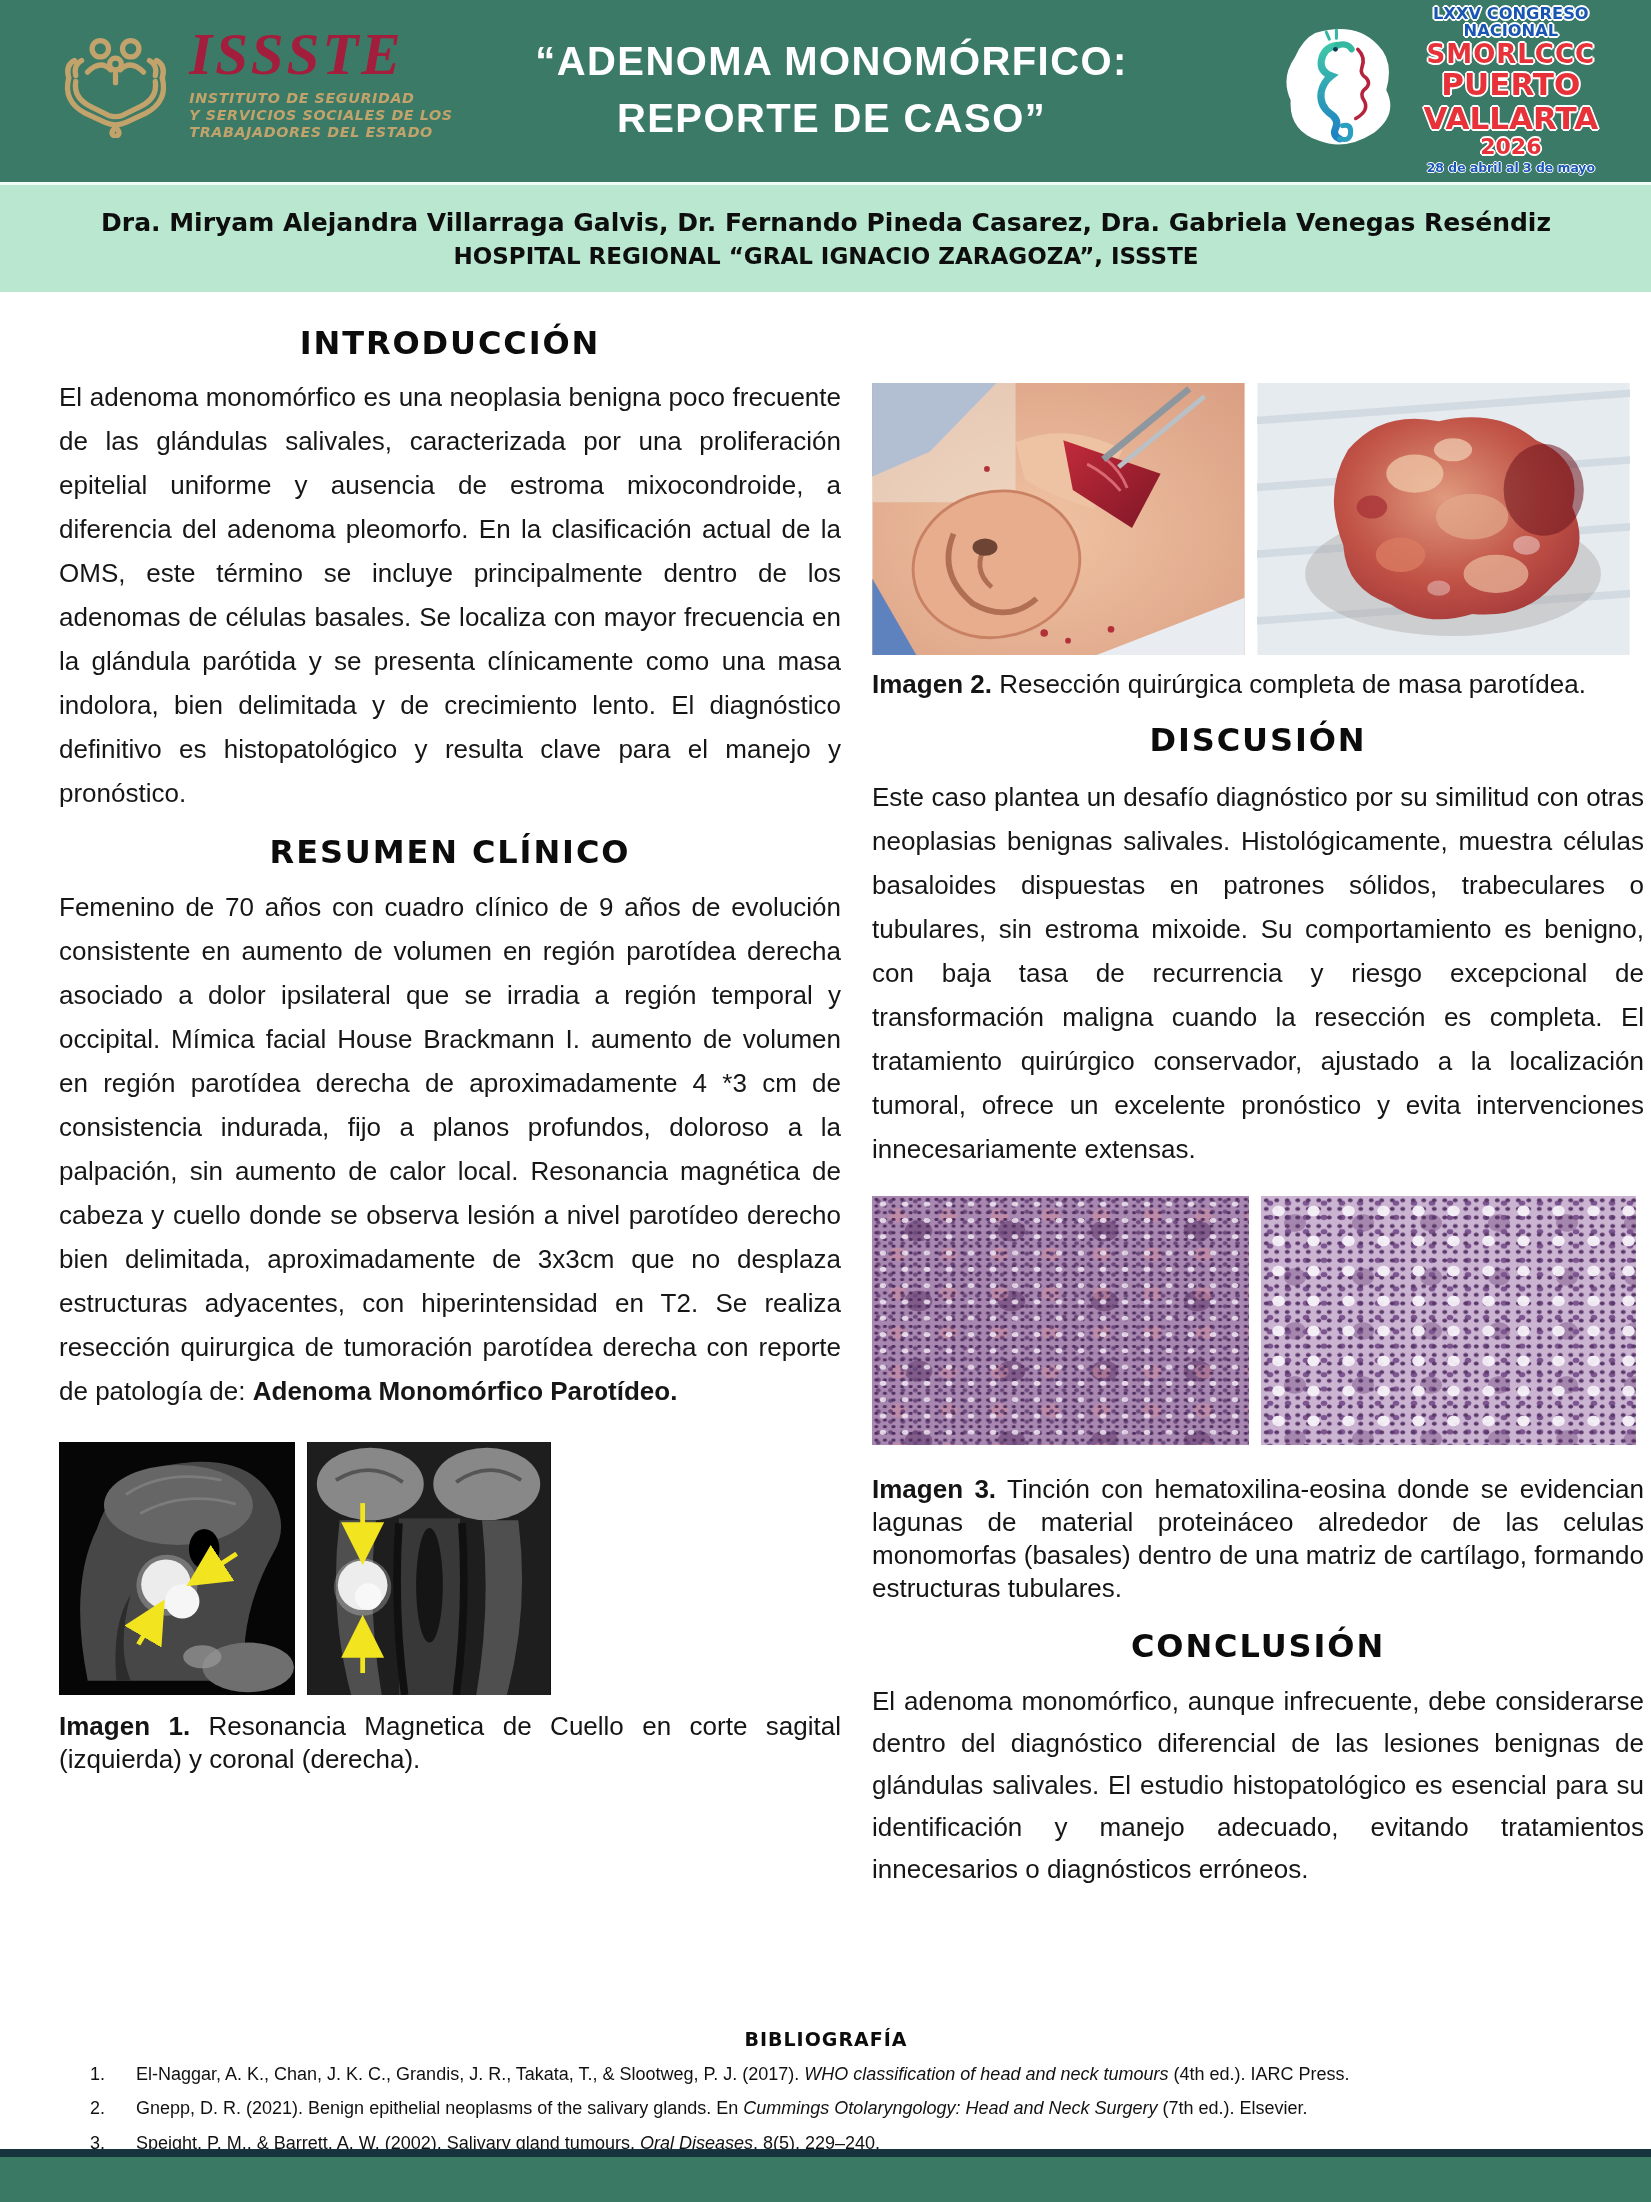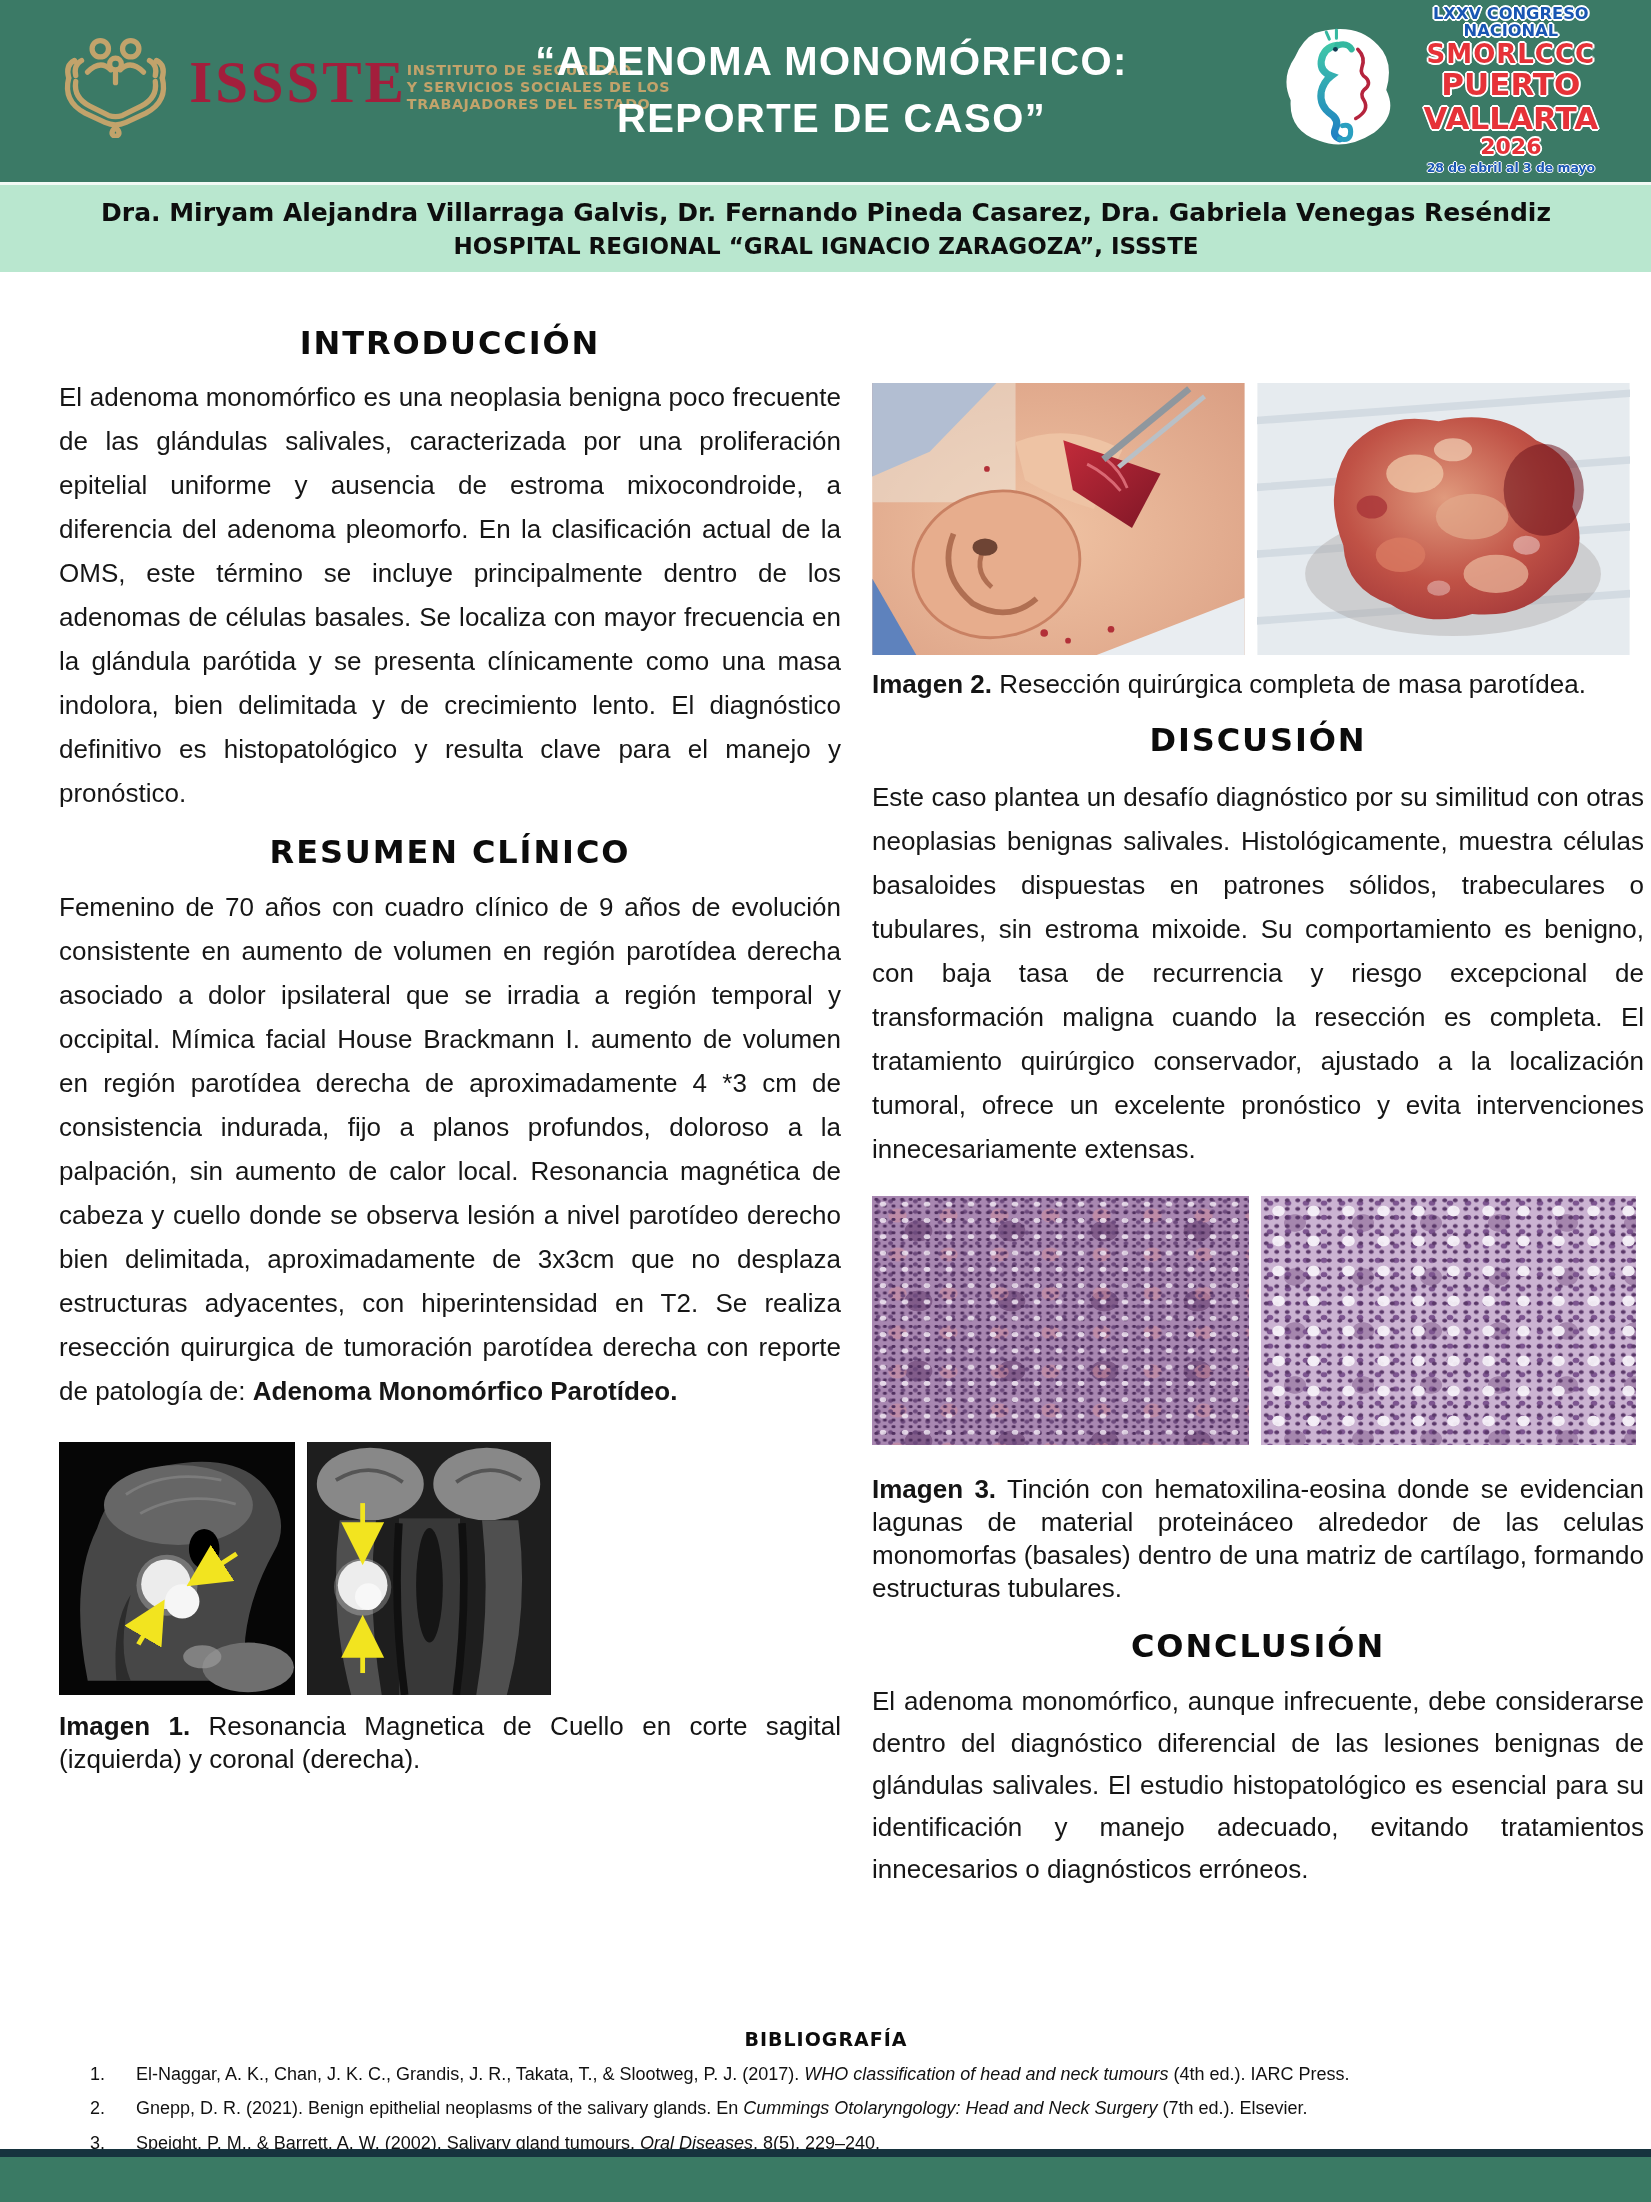--- a/index.html
+++ b/index.html
@@ -2,42 +2,42 @@
 <html><head>
 <meta charset="utf-8">
 <style>
   html,body{margin:0;padding:0;background:#888;}
   .poster{position:relative;width:1652px;height:2202px;background:#ffffff;overflow:hidden;
           font-family:"Liberation Sans",sans-serif;color:#1b1b1b;margin:0 auto;}
 
   
   .header{position:absolute;left:0;top:0;width:1652px;height:182px;background:#3b7a66;}
   .issste-block{position:absolute;left:57px;top:25px;display:flex;align-items:center;gap:15.3px;}
-  .issste-text{display:flex;flex-direction:row;}
+  .issste-text{display:flex;flex-direction:column;font-style:italic;}
   .issste-word{font-family:"Liberation Serif",serif;font-weight:700;font-size:59px;line-height:57px;
                color:#a31e3c;letter-spacing:2.9px;}
   .issste-sub{margin-top:7.6px;font-size:14.3px;font-weight:700;color:#c2a36b;line-height:17px;letter-spacing:0.6px;
               font-family:"DejaVu Sans",sans-serif;}
   .title-block{position:absolute;left:449px;top:32.5px;width:765px;text-align:center;color:#ffffff;
                font-family:Liberation Sans, sans-serif;font-weight:700;font-size:40px;line-height:57px;letter-spacing:1.4px;}
   .congress-block{position:absolute;right:32.5px;top:19px;width:336px;height:141px;display:flex;align-items:center;gap:5.7px;}
   .congress-text{flex:1;text-align:center;font-family:"DejaVu Sans",sans-serif;font-weight:700;line-height:1.08;}
   .c-blue{color:#1956b3;font-size:16.3px;
           text-shadow:-1.9px 0 #fff,1.9px 0 #fff,0 -1.9px #fff,0 1.9px #fff,-1px -1px #fff,1px 1px #fff,-1px 1px #fff,1px -1px #fff;}
   .c-red1{color:#e63238;font-size:26px;letter-spacing:1px;
           text-shadow:-1.9px 0 #fff,1.9px 0 #fff,0 -1.9px #fff,0 1.9px #fff,-1px -1px #fff,1px 1px #fff,-1px 1px #fff,1px -1px #fff;}
   .c-red2{color:#e63238;font-size:31px;
           text-shadow:-1.9px 0 #fff,1.9px 0 #fff,0 -1.9px #fff,0 1.9px #fff,-1px -1px #fff,1px 1px #fff,-1px 1px #fff,1px -1px #fff;}
   .c-red3{color:#e63238;font-size:22px;
           text-shadow:-1.9px 0 #fff,1.9px 0 #fff,0 -1.9px #fff,0 1.9px #fff,-1px -1px #fff,1px 1px #fff,-1px 1px #fff,1px -1px #fff;}
   .c-small{color:#1956b3;font-size:12.4px;margin-top:1.9px;
            text-shadow:-1px 0 #fff,1px 0 #fff,0 -1px #fff,0 1px #fff;}
 
   
-  .mint-band{position:absolute;left:0;top:182px;width:1652px;height:90px;background:#b9e7cf;
+  .mint-band{position:absolute;left:0;top:182px;width:1652px;height:110px;background:#b9e7cf;
              border-top:3.8px solid #f2faf5;box-sizing:border-box;display:flex;flex-direction:column;
              justify-content:center;text-align:center;gap:5.7px;font-family:"DejaVu Sans",sans-serif;}
   .authors-line{font-size:25px;font-weight:700;color:#0e0e0e;}
   .institution-line{font-size:23px;font-weight:700;color:#0e0e0e;}
 
   
   .col-left{position:absolute;left:59px;top:287px;width:782px;}
   .col-right{position:absolute;left:872px;top:287px;width:772px;}
   h2.sec{font-family:"DejaVu Sans",sans-serif;font-weight:700;font-size:32px;line-height:37px;
          letter-spacing:1.9px;text-align:center;margin:0;color:#0c0c0c;}

